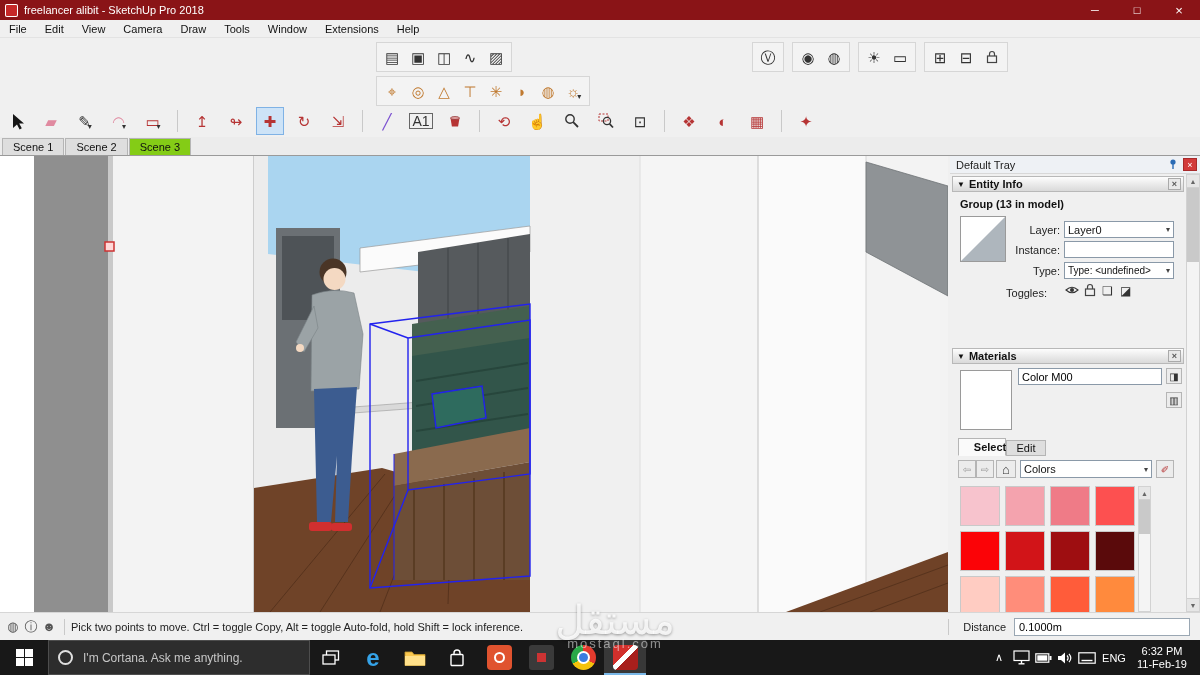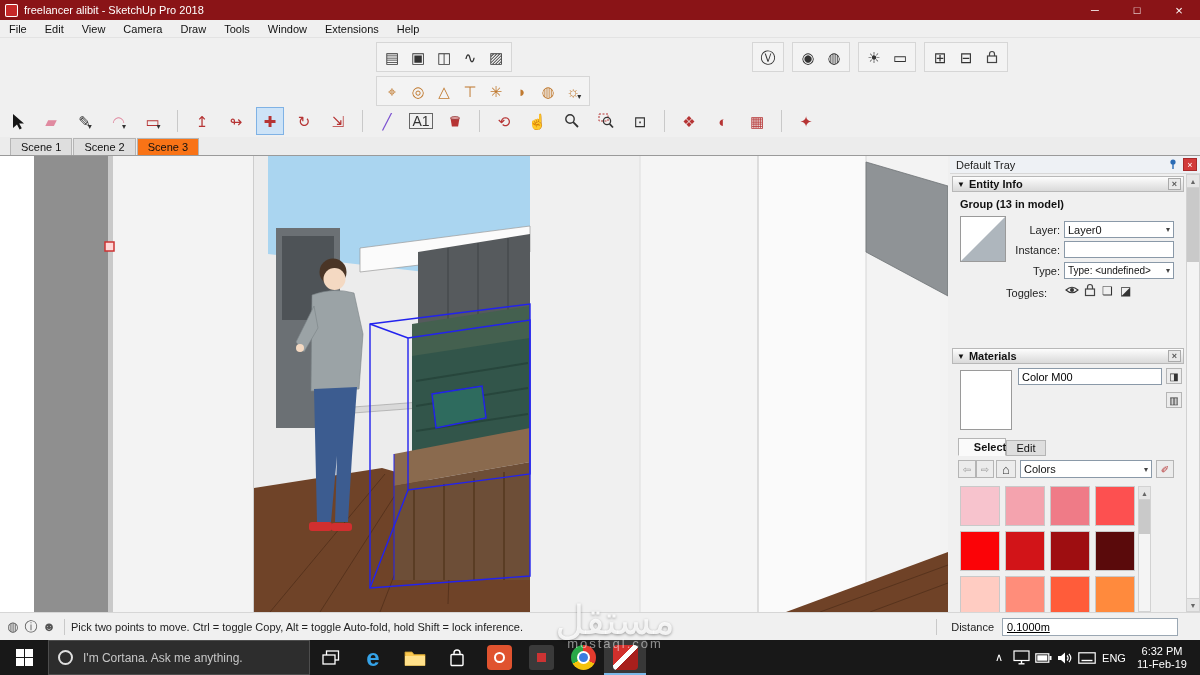--- a/index.html
+++ b/index.html
@@ -34,24 +34,24 @@
   .caret{font-size:8px;color:#333;margin-left:-3px;align-self:flex-end;padding-bottom:3px;}
   .tsep{width:1px;height:22px;background:#c9c9c9;margin:0 3px;}
   .orange .g{color:#c07a30;}
   .red .g{color:#b63434;}
   .pink .g{color:#e08aa0;}
   .purple .g{color:#7a4fd0;}
   .dark .g{color:#333;}
 
   
   .scenebar{position:absolute;left:0;top:137px;width:1200px;height:19px;background:#ececec;
-            border-bottom:1px solid #9a9a9a;display:flex;align-items:flex-end;padding-left:10px;}
+            border-bottom:1px solid #9a9a9a;display:flex;align-items:flex-end;padding-left:2px;}
   .scene-tab{padding:2px 10px 2px;border:1px solid #b5b5b5;border-bottom:none;background:#dedede;
              font-size:11px;margin-right:1px;}
-  .scene-tab.active{background:#f97316;}
+  .scene-tab.active{background:#84cc16;}
 
   
   .viewport{position:absolute;left:0;top:156px;width:948px;height:456px;background:#fff;overflow:hidden;}
 
   
   .tray{position:absolute;left:950px;top:156px;width:250px;height:456px;background:#f0f0f0;overflow:hidden;}
   .tray-header{position:absolute;left:0;top:0;width:250px;height:18px;display:flex;align-items:center;
                background:#eef1f5;border-bottom:1px solid #d8d8d8;}
   .tray-title{margin-left:6px;font-size:11px;color:#222;}
   .panel-header{position:absolute;left:2px;width:232px;height:16px;display:flex;align-items:center;
@@ -491,21 +491,21 @@
   </div>
 
   <div class="statusbar">
     <span class="st-icon" style="margin-left:4px;">◍</span>
     <span class="st-icon">ⓘ</span>
     <span class="st-icon">☻</span>
     <span class="st-div"></span>
     <span class="hint">Pick two points to move.  Ctrl = toggle Copy, Alt = toggle Auto-fold, hold Shift = lock inference.</span>
     <span class="st-div" style="margin-left:auto;"></span>
     <span class="measure-label">Distance</span>
-    <input class="measure-input" style="margin-right: 22px; text-decoration: underline;" value="0.1000m">
+    <input class="measure-input" style="margin-right: 10px;" value="0.1000m">
   </div>
 
   <div class="taskbar">
     <div class="tk-btn start">
       <svg width="17" height="17" viewBox="0 0 17 17">
         <rect x="0" y="0" width="8" height="8" fill="#fff"></rect>
           <rect x="9" y="0" width="8" height="8" fill="#fff"></rect>
         <rect x="0" y="9" width="8" height="8" fill="#fff"></rect>
           <rect x="9" y="9" width="8" height="8" fill="#fff"></rect>
       </svg>

